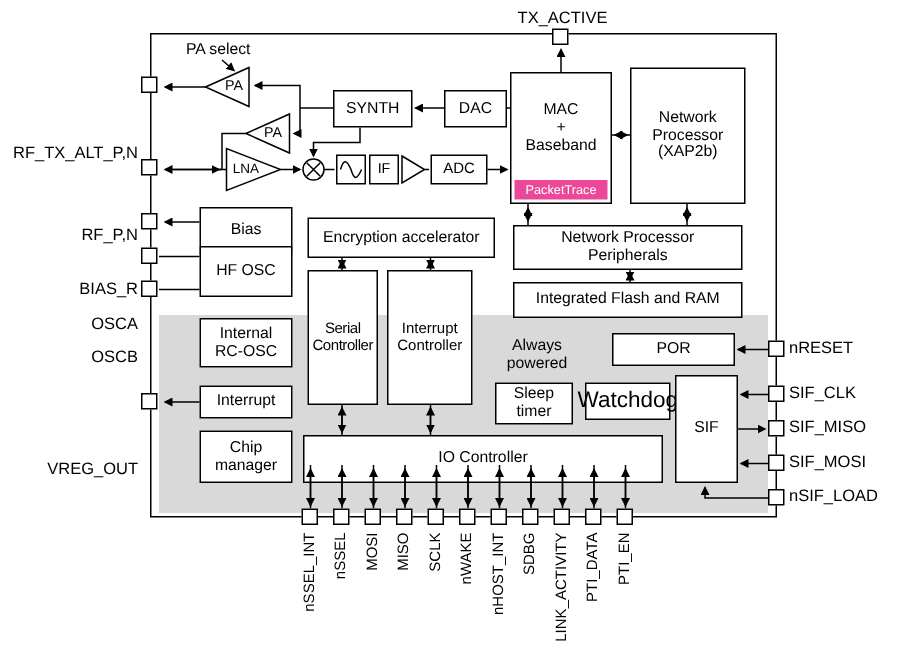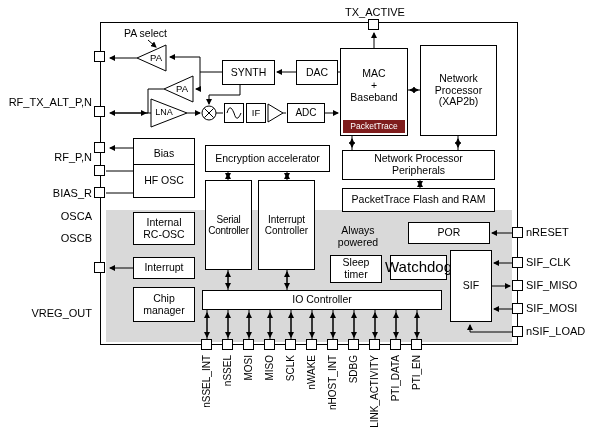--- a/index.html
+++ b/index.html
@@ -34,39 +34,39 @@
 
   <div class="gray" style="background: rgb(217, 217, 217);"></div>
   <div class="chip"></div>
 
   <div class="box" style="left:222px;top:60px;width:53px;height:25px">SYNTH</div>
   <div class="box" style="left:296px;top:60px;width:42px;height:25px">DAC</div>
   <div class="box" style="left:340px;top:48px;width:68px;height:88px">
     <span class="mac-text">MAC
 +
 Baseband</span>
-    <div class="packettrace" style="background: #7f1d1d; text-align: right;">PacketTrace</div>
+    <div class="packettrace" style="background: #ec4899; text-align: right;">PacketTrace</div>
   </div>
   <div class="box" style="left:420px;top:45px;width:77px;height:91px">Network Processor (XAP2b)</div>
   <div class="box" style="left:133px;top:138px;width:62px;height:32px">Bias</div>
   <div class="box" style="left:133px;top:164px;width:62px;height:34px">HF OSC</div>
   <div class="box" style="left:205px;top:145px;width:125px;height:27px">Encryption accelerator</div>
   <div class="box" style="left:342px;top:150px;width:153px;height:30px;padding:1px 16px">Network Processor Peripherals</div>
-  <div class="box" style="left:342px;top:188px;width:153px;height:24px">PacketTrace Flash and RAM</div>
+  <div class="box" style="left:342px;top:188px;width:153px;height:24px">Integrated Flash and RAM</div>
   <div class="box" style="left:133px;top:212px;width:62px;height:33px">Internal RC-OSC</div>
   <div class="box" style="left:205px;top:180px;width:47px;height:90px;font-size:10px;letter-spacing:-0.3px">Serial Controller</div>
   <div class="box" style="left:258px;top:180px;width:57px;height:90px;font-size:10px">Interrupt Controller</div>
   <div class="flabel" style="left:326px;top:224px;width:64px;text-align:center">Always powered</div>
   <div class="box" style="left:408px;top:222px;width:82px;height:22px">POR</div>
   <div class="box" style="left:330px;top:255px;width:52px;height:28px">Sleep timer</div>
   <div class="box" style="left:390px;top:255px;width:57px;height:25px;font-size:15px">Watchdog</div>
   <div class="box" style="left:450px;top:250px;width:42px;height:72px">SIF</div>
   <div class="box" style="left:133px;top:257px;width:62px;height:22px">Interrupt</div>
   <div class="box" style="left:133px;top:287px;width:62px;height:35px">Chip manager</div>
-  <div class="box" style="left:202px;top:290px;width:240px;height:20px">IO Controller</div>
+  <div class="box" style="left:202px;top:290px;width:240px;height:32px">IO Controller</div>
 
   <div class="box" style="left:224px;top:103px;width:20px;height:20px"></div>
   <div class="box" style="left:246px;top:103px;width:20px;height:20px;font-size:9.5px">IF</div>
   <div class="box" style="left:287px;top:103px;width:38px;height:20px;font-size:10px">ADC</div>
 
   <div class="flabel" style="left:124px;top:27px;width:58px">PA select</div>
   <div class="amp-label" style="left:147px;top:52px;width:18px">PA</div>
   <div class="amp-label" style="left:173px;top:83px;width:18px">PA</div>
   <div class="amp-label" style="left:152px;top:107px;width:24px;font-size:9px">LNA</div>
 

